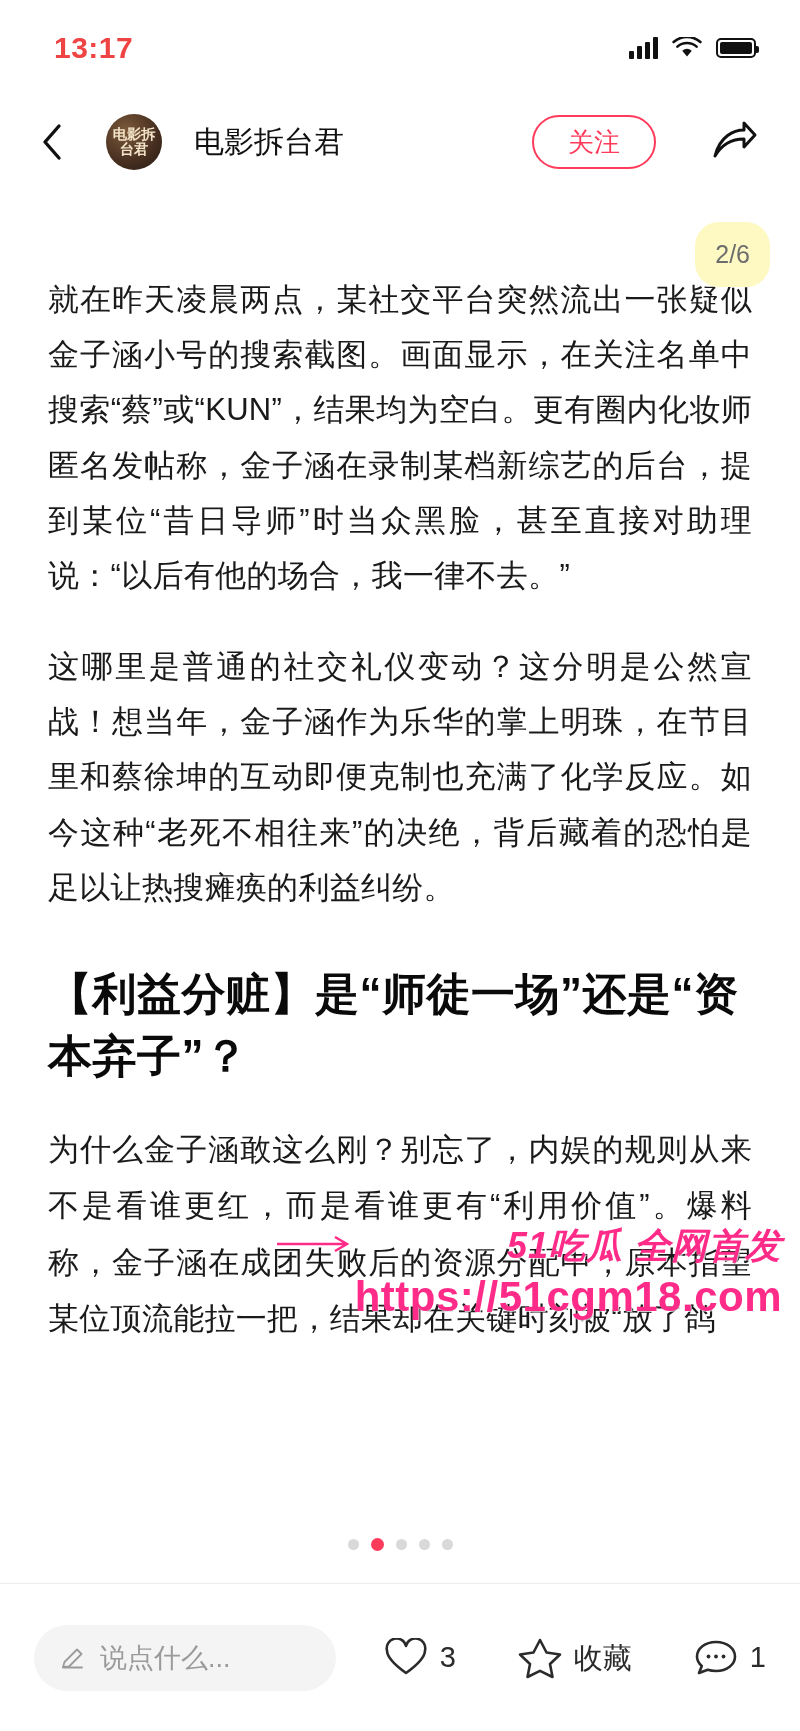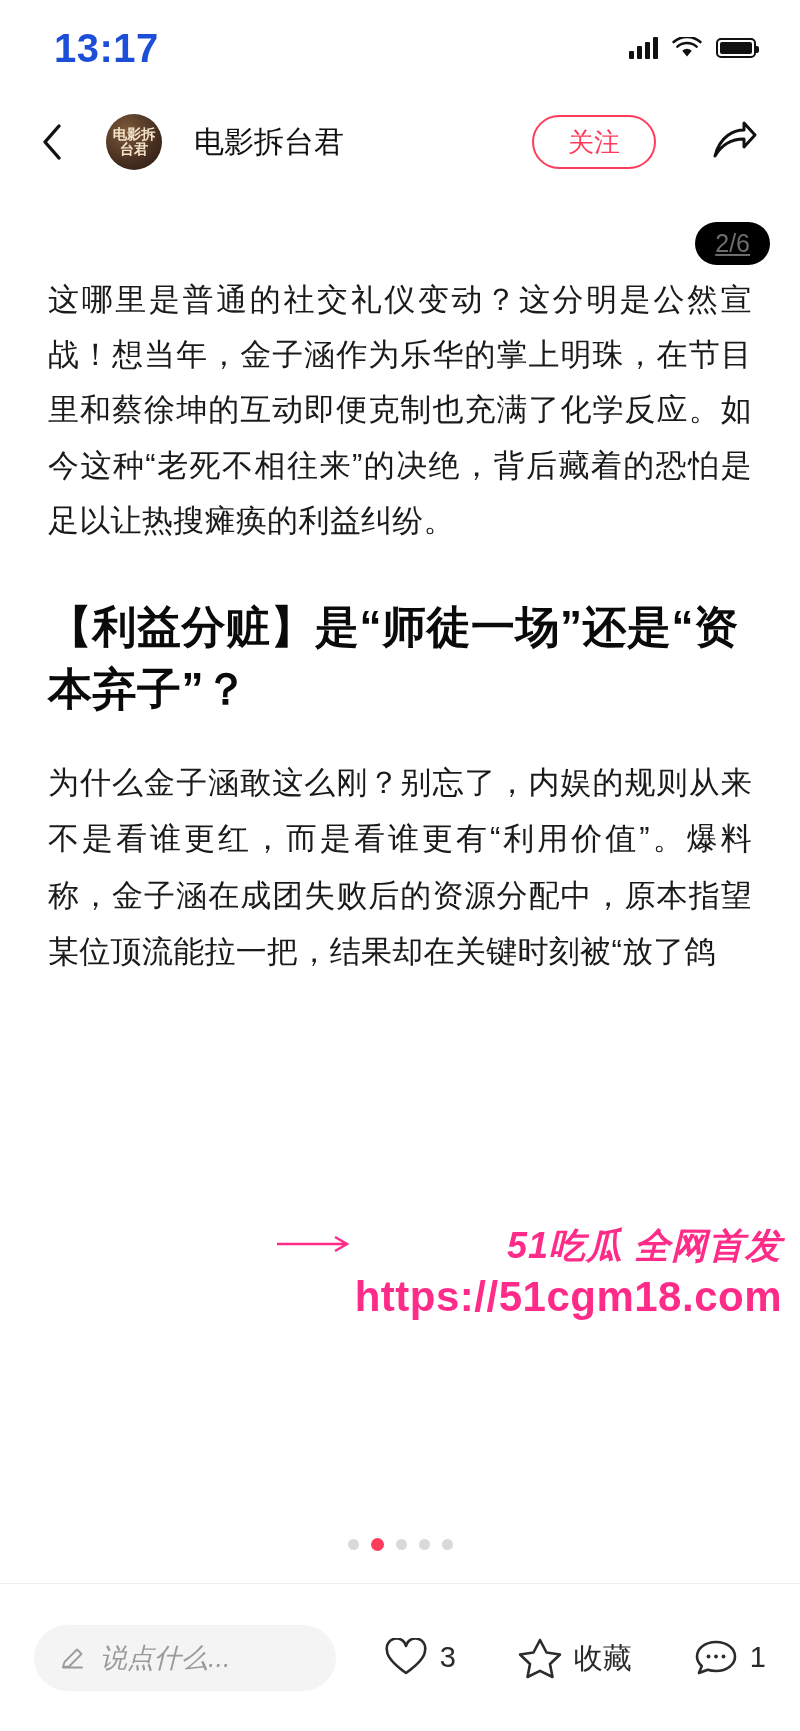--- a/index.html
+++ b/index.html
@@ -16,23 +16,23 @@
 
   
   .statusbar {
     height: 96px;
     display: flex;
     align-items: center;
     justify-content: space-between;
     padding: 0 44px 0 54px;
   }
   .statusbar .clock {
-    font-size: 40px;
+    font-size: 30px;
     font-weight: 600;
-    color: #1d4ed8;
+    color: #ef4444;
     letter-spacing: 0.5px;
   }
   .status-right {
     display: flex;
     align-items: center;
     gap: 14px;
   }
   .signal {
     display: flex;
     align-items: flex-end;
@@ -142,26 +142,25 @@
     align-items: center;
     justify-content: center;
     margin-left: 18px;
   }
 
   
   .page-counter {
     position: absolute;
     right: 30px;
     top: 222px;
-    background: #000000;
+    background: #fef9c3;
     color: #6d6d6d;
     font-size: 25px;
     border-radius: 24px;
-    padding: 7px 20px;
-    text-decoration: underline;
+    padding: 18px 20px;
   }
 
   
   .article {
     padding: 48px 48px 0 48px;
   }
   .h-title {
     font-size: 46px;
     font-weight: 700;
     color: #0a0a0a;
@@ -271,21 +270,20 @@
     border-radius: 33px;
     display: flex;
     align-items: center;
     padding: 0 26px;
     gap: 14px;
     max-width: 316px;
   }
   .comment-box .ph {
     font-size: 27px;
     color: #9a9a9a;
-    font-style: italic;
   }
   .act {
     display: flex;
     align-items: center;
     gap: 12px;
     flex: none;
   }
   .act .cnt {
     font-size: 29px;
     color: #2b2b2b;
@@ -333,20 +331,21 @@
   <div class="share-btn">
     <svg width="48" height="44" viewBox="0 0 48 44">
       <path d="M5 36 C10 16 24 10 34 10 L34 3 L45 15 L34 27 L34 19 C22 19 12 24 5 36 Z" stroke="#111" stroke-width="3" fill="none" stroke-linejoin="round"></path>
     </svg>
   </div>
 </div>
 
 <div class="page-counter">2/6</div>
 
 <div class="article">
+  <p class="para">就在昨天凌晨两点，某社交平台突然流出一张疑似金子涵小号的搜索截图。画面显示，在关注名单中搜索“蔡”或“KUN”，结果均为空白。更有圈内化妆师匿名发帖称，金子涵在录制某档新综艺的后台，提到某位“昔日导师”时当众黑脸，甚至直接对助理说：“以后有他的场合，我一律不去。”</p>
   <p class="para">这哪里是普通的社交礼仪变动？这分明是公然宣战！想当年，金子涵作为乐华的掌上明珠，在节目里和蔡徐坤的互动即便克制也充满了化学反应。如今这种“老死不相往来”的决绝，背后藏着的恐怕是足以让热搜瘫痪的利益纠纷。</p>
   <h2 class="h-sub">【利益分赃】是“师徒一场”还是“资本弃子”？</h2>
   <p class="para-sub">为什么金子涵敢这么刚？别忘了，内娱的规则从来不是看谁更红，而是看谁更有“利用价值”。爆料称，金子涵在成团失败后的资源分配中，原本指望某位顶流能拉一把，结果却在关键时刻被“放了鸽</p>
 </div>
 
 <div class="watermark">
   <svg class="wm-deco" viewBox="0 0 90 16">
     <path d="M2 8 L70 8 M60 1 L72 8 L60 15" stroke="#ff2b88" stroke-width="2.4" fill="none"></path>
   </svg>
   <div class="wm-line1">51吃瓜 全网首发</div>

